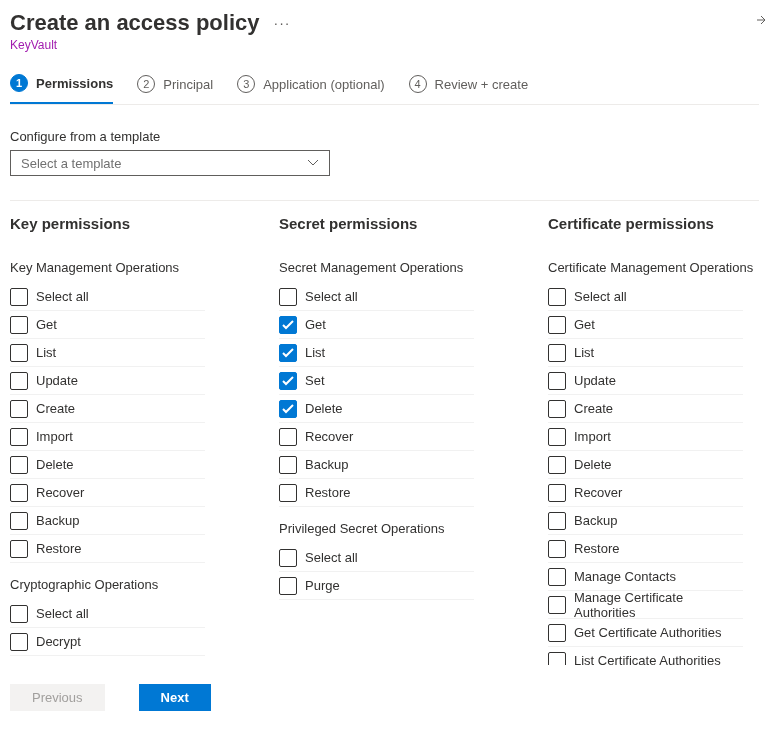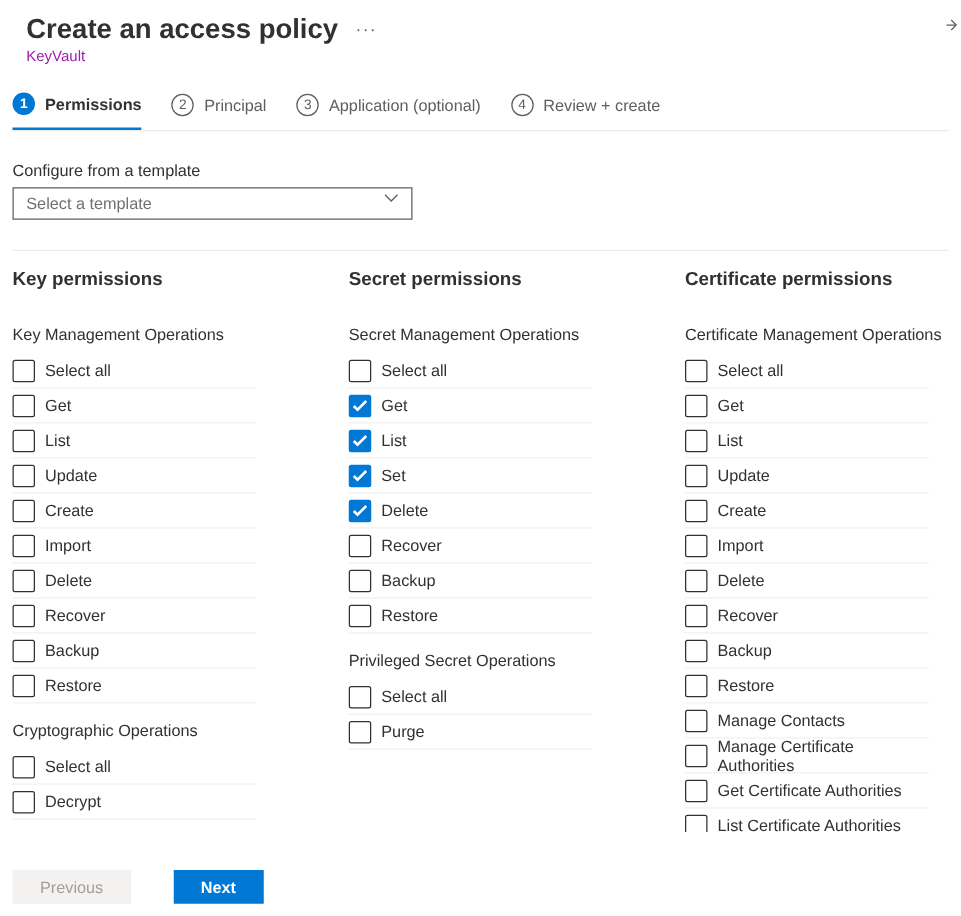--- a/index.html
+++ b/index.html
@@ -8,21 +8,20 @@
       font-size: 13px;
       color: #323130;
       background: #fff;
       width: 769px;
       height: 733px;
       overflow: hidden;
       position: relative;
     }
     .header {
       padding: 10px 10px 0 10px;
-      margin-left: 11px;
     }
     .title-row {
       display: flex;
       align-items: center;
       gap: 14px;
     }
     .page-title {
       font-size: 22px;
       font-weight: 600;
       color: #323130;
@@ -96,21 +95,21 @@
     .template-label {
       font-size: 13px;
       margin-bottom: 6px;
     }
     .template-select {
       width: 320px;
       border: 1px solid #605e5c;
       padding: 4px 10px;
       height: 26px;
       display: flex;
-      align-items: flex-start;
+      align-items: center;
       justify-content: space-between;
       cursor: pointer;
       color: #707070;
       font-size: 13px;
     }
     .chevron {
       display: flex;
       align-items: center;
     }
     .section-hr {
@@ -166,21 +165,21 @@
       border-color: #0078d4;
     }
     .checkbox.checked svg { display: block; }
     .checkbox svg { display: none; }
     .check-label {
       font-size: 13px;
       cursor: pointer;
     }
     .footer {
       position: absolute;
-      bottom: 0;
+      bottom: 12px;
       left: 0;
       right: 0;
       padding: 10px;
       display: flex;
       gap: 8px;
       background: #fff;
     }
     .btn {
       padding: 6px 22px;
       font-size: 13px;

